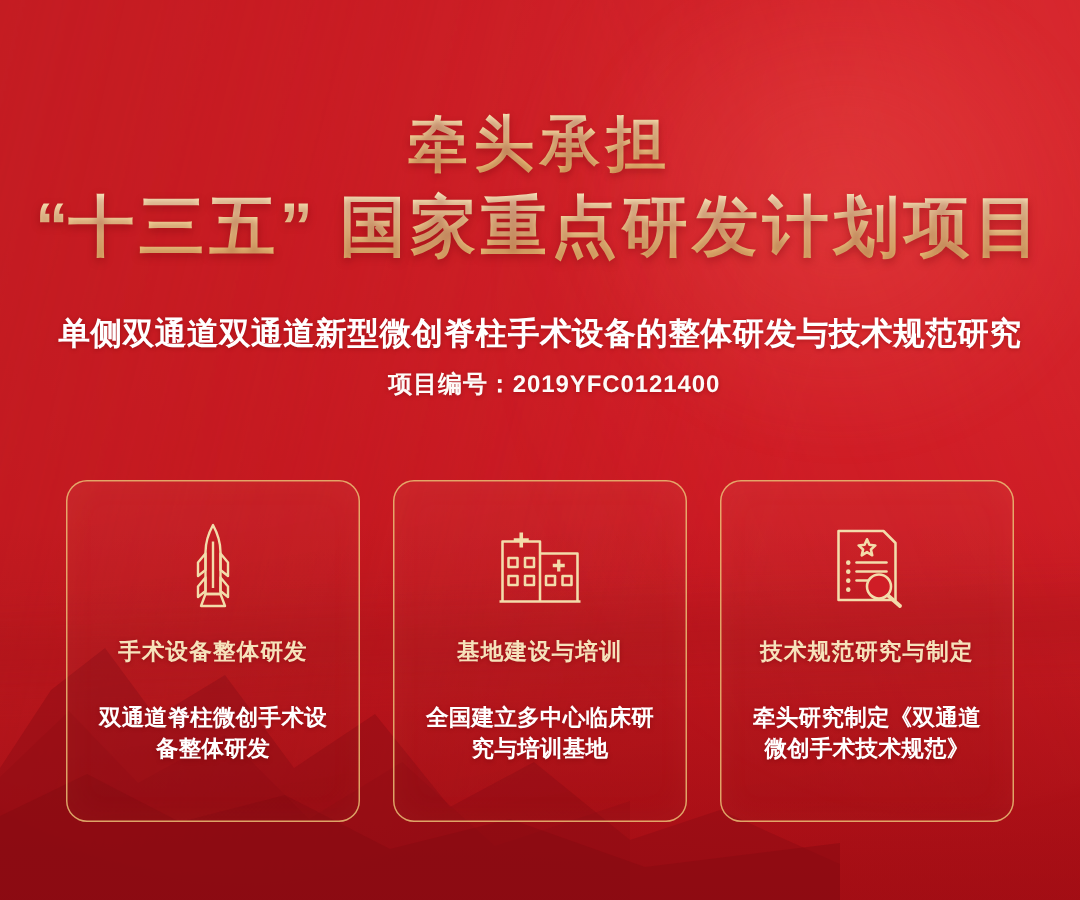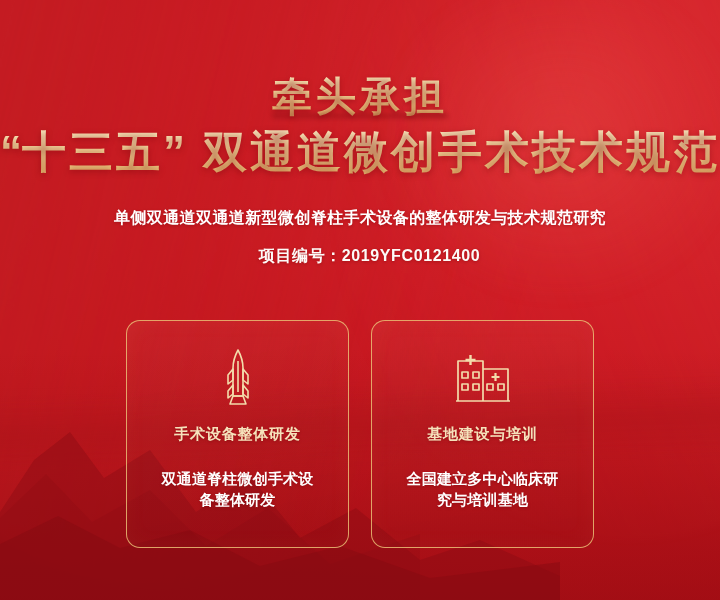--- a/index.html
+++ b/index.html
@@ -59,55 +59,54 @@
 
   
   .headline{ position:absolute; left:0; right:0; top:74px; text-align:center; }
   .title-1{
     font-size:40px; font-weight:bold; letter-spacing:4px; line-height:1.12;
     color:#f2d79a;
     background:linear-gradient(180deg,#fbe9bc 0%,#f4d493 48%,#e9ba6a 100%);
     -webkit-background-clip:text; background-clip:text;
     -webkit-text-fill-color:transparent;
     text-shadow:0 2px 5px rgba(110,6,10,.38);
-    text-decoration:underline;
   }
   .title-2{
     margin-top:8px;
     font-size:44px; font-weight:bold; letter-spacing:3px; line-height:1.14;
     color:#f4d89f;
     background:linear-gradient(180deg,#fdeec6 0%,#f6d898 46%,#eabd6d 100%);
     -webkit-background-clip:text; background-clip:text;
     -webkit-text-fill-color:transparent;
     text-shadow:0 2px 6px rgba(110,6,10,.40);
     white-space:nowrap;
   }
   .title-2 .qt{ letter-spacing:0; }
   .title-2 .gap{ display:inline-block; width:18px; }
 
   .sub-1{
     position:absolute; left:0; right:0; top:208px; text-align:center;
-    font-size:16px; font-weight:bold; color:#ffffff; letter-spacing:.4px;
+    font-size:21px; font-weight:bold; color:#ffffff; letter-spacing:.4px;
     text-shadow:0 1px 3px rgba(120,8,12,.45);
     white-space:nowrap;
   }
   .sub-2{
     position:absolute; left:0; right:0; top:246px; text-align:center;
     font-size:16px; font-weight:bold; color:#fdfbf8; letter-spacing:.6px;
     text-shadow:0 1px 3px rgba(120,8,12,.45);
     margin-left:19px;
   }
 
   
   .cards{
     position:absolute; left:0; right:0; top:320px;
     display:flex; justify-content:center; gap:22px;
   }
   .card{
-    width:223px; height:228px;
+    width:196px; height:228px;
     border:1px solid rgba(235,190,118,.85);
     border-radius:14px;
     background:linear-gradient(170deg, rgba(255,190,170,.055), rgba(120,6,12,.10));
     display:flex; flex-direction:column; align-items:center;
     padding-top:26px;
     box-shadow:inset 0 0 22px rgba(255,170,140,.05);
   }
   .card-icon{ height:62px; display:flex; align-items:center; justify-content:center; }
   .card-title{
     margin-top:16px;
@@ -140,21 +139,21 @@
     <polygon points="0,140 0,58 46,14 92,62 150,30 206,86 268,48 330,104 420,74 420,140" fill="#8d0c14" opacity="0.55"></polygon>
   </svg>
   <svg class="peaks" viewBox="0 0 560 180" preserveAspectRatio="none">
     <polygon points="0,180 0,92 34,40 70,12 104,58 150,30 196,92 250,56 300,118 356,88 420,140 480,120 560,156 560,180" fill="#8a0b13" opacity="0.62"></polygon>
     <polygon points="0,180 0,124 58,96 120,128 190,110 260,146 340,126 430,158 560,142 560,180" fill="#7d0910" opacity="0.55"></polygon>
   </svg>
 
   <div class="headline">
     <div class="title-1">牵头承担</div>
     <div class="title-2">
-      <span class="qt">“</span><span>十三五</span><span class="qt">”</span><span class="gap"></span><span>双通道微创手术技术规范</span>
+      <span class="qt">“</span><span>十三五</span><span class="qt">”</span><span class="gap"></span><span>国家重点研发计划项目</span>
     </div>
   </div>
 
   <div class="sub-1">单侧双通道双通道新型微创脊柱手术设备的整体研发与技术规范研究</div>
   <div class="sub-2">项目编号：2019YFC0121400</div>
 
   <div class="cards">
 
     <div class="card">
       <div class="card-icon">
@@ -185,15 +184,34 @@
           <rect x="7" y="32" width="6" height="6"></rect>
           <rect x="18" y="32" width="6" height="6"></rect>
           <rect x="32" y="32" width="6" height="6"></rect>
           <rect x="43" y="32" width="6" height="6"></rect>
         </svg>
       </div>
       <div class="card-title">基地建设与培训</div>
       <div class="card-desc">全国建立多中心临床研究与培训基地</div>
     </div>
 
+    <div class="card">
+      <div class="card-icon">
+        <svg width="54" height="56" viewBox="0 0 54 56" fill="none" stroke="#f3dcab" stroke-width="1.7" stroke-linejoin="round" stroke-linecap="round">
+          <path d="M8 4 L38 4 L46 12 L46 50 L8 50 Z"></path>
+          <path d="M27 9.5 L28.6 13.2 L32.6 13.6 L29.6 16.3 L30.5 20.2 L27 18.1 L23.5 20.2 L24.4 16.3 L21.4 13.6 L25.4 13.2 Z"></path>
+          <line x1="14.5" y1="25" x2="14.5" y2="25.2" stroke-width="3"></line>
+          <line x1="14.5" y1="31" x2="14.5" y2="31.2" stroke-width="3"></line>
+          <line x1="14.5" y1="37" x2="14.5" y2="37.2" stroke-width="3"></line>
+          <line x1="14.5" y1="43" x2="14.5" y2="43.2" stroke-width="3"></line>
+          <line x1="20" y1="25" x2="40" y2="25"></line>
+          <line x1="20" y1="31" x2="40" y2="31"></line>
+          <line x1="20" y1="37" x2="33" y2="37"></line>
+          <circle cx="35" cy="41" r="8" fill="#cf1d26"></circle>
+          <line x1="41" y1="47" x2="49" y2="54" stroke-width="2.6"></line>
+        </svg>
+      </div>
+      <div class="card-title">技术规范研究与制定</div>
+      <div class="card-desc">牵头研究制定《双通道微创手术技术规范》</div>
+    </div>
 
   </div>
 </div>
 
 </body></html>

